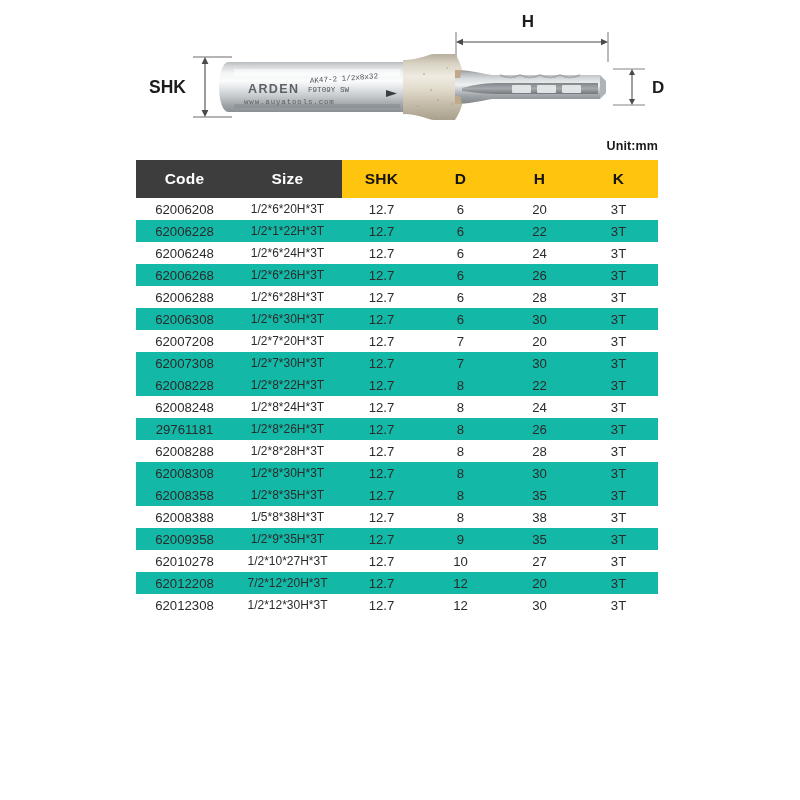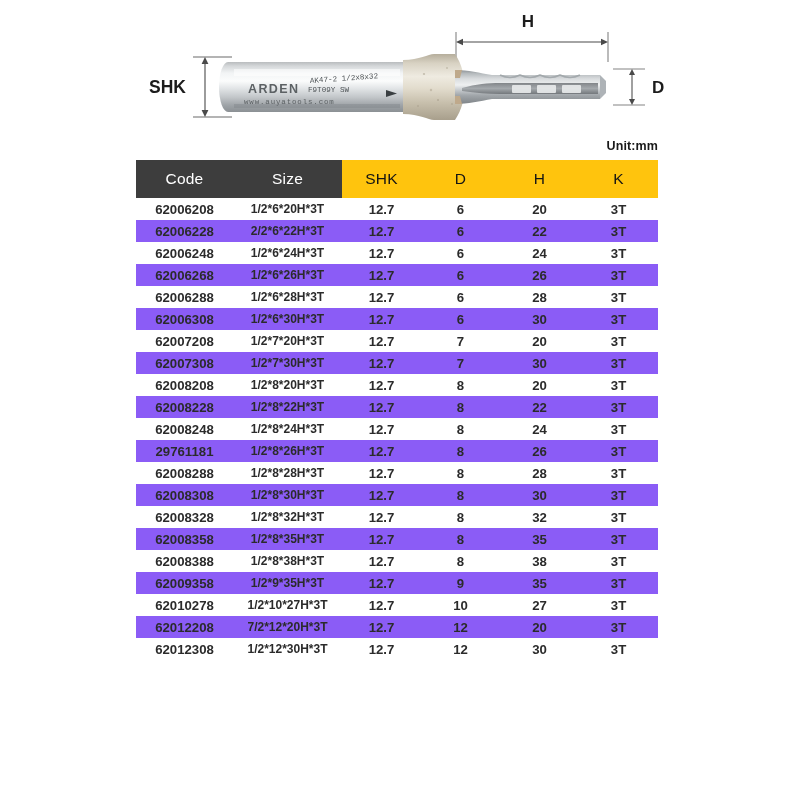--- a/index.html
+++ b/index.html
@@ -47,36 +47,36 @@
   #spec-table th,
   #spec-table td {
     padding: 0;
     margin: 0;
     border: none;
   }
 
   thead th {
     height: 38px;
     font-size: 15.5px;
-    font-weight: normal;
+    font-weight: bold;
     letter-spacing: 0.2px;
     text-align: center;
   }
   th.dark-head {
     background: #3d3d3d;
     color: #ffffff;
   }
   th.yellow-head {
     background: #FFC40D;
     color: #141414;
   }
 
-  tbody tr { height: 22px; font-weight: bold; }
+  tbody tr { height: 22px; }
   tbody tr.odd  { background: #ffffff; }
-  tbody tr.even { background: #8b5cf6; }
+  tbody tr.even { background: #14b8a6; }
 
   tbody td {
     font-size: 13.2px;
     color: #2b2b2b;
     text-align: center;
     vertical-align: middle;
     white-space: nowrap;
   }
   td.code-cell { font-size: 13.2px; }
   td.size-cell { font-size: 12px; }
@@ -225,21 +225,21 @@
       <tr class="odd">
         <td class="code-cell">62006208</td>
         <td class="size-cell">1/2*6*20H*3T</td>
         <td>12.7</td>
         <td>6</td>
         <td>20</td>
         <td>3T</td>
       </tr>
       <tr class="even">
         <td class="code-cell">62006228</td>
-        <td class="size-cell">2/2*6*22H*3T</td>
+        <td class="size-cell">1/2*1*22H*3T</td>
         <td>12.7</td>
         <td>6</td>
         <td>22</td>
         <td>3T</td>
       </tr>
       <tr class="odd">
         <td class="code-cell">62006248</td>
         <td class="size-cell">1/2*6*24H*3T</td>
         <td>12.7</td>
         <td>6</td>
@@ -279,28 +279,20 @@
         <td>3T</td>
       </tr>
       <tr class="even">
         <td class="code-cell">62007308</td>
         <td class="size-cell">1/2*7*30H*3T</td>
         <td>12.7</td>
         <td>7</td>
         <td>30</td>
         <td>3T</td>
       </tr>
-      <tr class="odd">
-        <td class="code-cell">62008208</td>
-        <td class="size-cell">1/2*8*20H*3T</td>
-        <td>12.7</td>
-        <td>8</td>
-        <td>20</td>
-        <td>3T</td>
-      </tr>
       <tr class="even">
         <td class="code-cell">62008228</td>
         <td class="size-cell">1/2*8*22H*3T</td>
         <td>12.7</td>
         <td>8</td>
         <td>22</td>
         <td>3T</td>
       </tr>
       <tr class="odd">
         <td class="code-cell">62008248</td>
@@ -327,39 +319,31 @@
         <td>3T</td>
       </tr>
       <tr class="even">
         <td class="code-cell">62008308</td>
         <td class="size-cell">1/2*8*30H*3T</td>
         <td>12.7</td>
         <td>8</td>
         <td>30</td>
         <td>3T</td>
       </tr>
-      <tr class="odd">
-        <td class="code-cell">62008328</td>
-        <td class="size-cell">1/2*8*32H*3T</td>
-        <td>12.7</td>
-        <td>8</td>
-        <td>32</td>
-        <td>3T</td>
-      </tr>
       <tr class="even">
         <td class="code-cell">62008358</td>
         <td class="size-cell">1/2*8*35H*3T</td>
         <td>12.7</td>
         <td>8</td>
         <td>35</td>
         <td>3T</td>
       </tr>
       <tr class="odd">
         <td class="code-cell">62008388</td>
-        <td class="size-cell">1/2*8*38H*3T</td>
+        <td class="size-cell">1/5*8*38H*3T</td>
         <td>12.7</td>
         <td>8</td>
         <td>38</td>
         <td>3T</td>
       </tr>
       <tr class="even">
         <td class="code-cell">62009358</td>
         <td class="size-cell">1/2*9*35H*3T</td>
         <td>12.7</td>
         <td>9</td>

